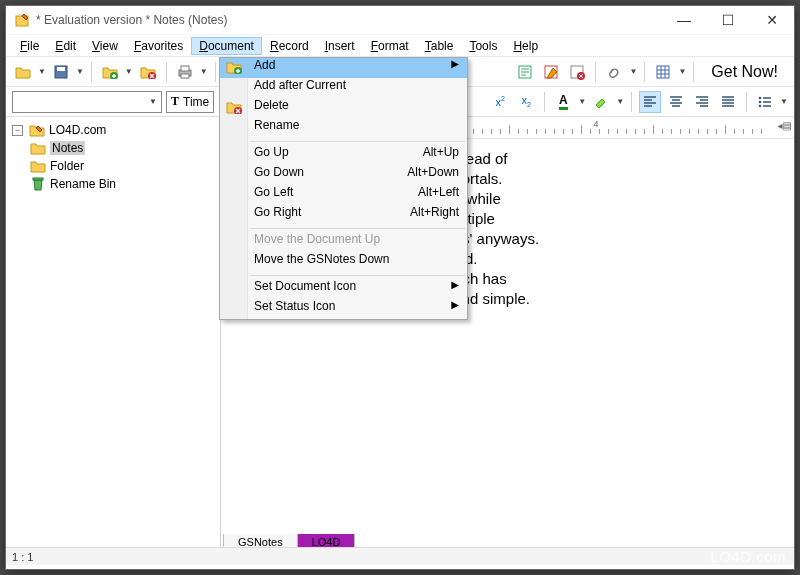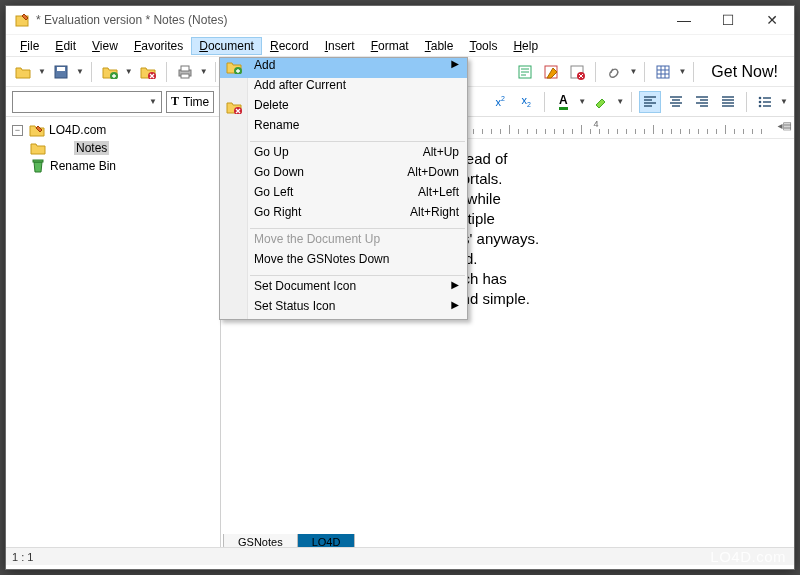--- a/index.html
+++ b/index.html
@@ -25,21 +25,21 @@
 .tb-combo { height: 22px; border: 1px solid #888; padding: 0 4px; font-size: 12px; display:flex; align-items:center; gap:4px; background:#fff;}
 .tb-combo.small{ width:150px;}
 .getnow { margin-left: auto; font-size: 16px; padding: 0 10px; cursor:pointer;}
 .dropdown-arrow{ font-size:8px; color:#444;}
 
 
 .workarea { display: flex; height: calc(100% - 28px - 22px - 30px - 30px - 18px); border-top:1px solid #e0e0e0;}
 .treepane { width: 215px; border-right: 1px solid #d0d0d0; padding: 4px 2px; font-size: 12px; }
 .tree-item { display: flex; align-items: center; height: 18px; padding-left: 4px; gap: 4px; }
 .tree-item.child { padding-left: 22px; }
-.tree-item.sel span.lbl { background: #d0d0d0; padding:0 2px;margin-left:24px;}
+.tree-item.sel span.lbl { background: #d0d0d0; padding:0 2px;}
 .tree-icon { width: 16px; height: 16px; display:inline-flex; align-items:center; justify-content:center;}
 .plusminus{ width:11px; height:11px; border:1px solid #888; font-size:9px; line-height:9px; text-align:center; color:#666; margin-right:2px;}
 
 .docpane { flex: 1; display: flex; flex-direction: column; overflow: hidden; position:relative;}
 .ruler { height: 22px; background: #fff; border-bottom: 1px solid #e8e8e8; font-size:9px; color:#666; position:relative; overflow:hidden;}
 .ruler .tick{ position:absolute; top:12px; width:1px; height:5px; background:#999;}
 .ruler .big{ top:8px; height:9px;}
 .ruler .num{ position:absolute; top:2px; transform:translateX(-50%);}
 .ruler-end { position:absolute; right:2px; top:3px; font-size:10px; color:#666;}
 
@@ -53,21 +53,21 @@
 .popup-item.hl { background: #90c8f6; }
 .popup-item.disabled { color: #9a9a9a; }
 .popup-item .shortcut { margin-left: auto; }
 .popup-item .sub { margin-left: auto; font-size:10px;}
 .popup-item .pi-icon { position:absolute; left:5px; width:18px; height:18px; display:flex; align-items:center; justify-content:center;}
 .popup-sep { height: 1px; background: #d8d8d8; margin: 3px 2px 3px 30px; }
 
 
 .tabstrip{ position:absolute; left:217px; bottom:18px; height:20px; display:flex; align-items:flex-end; font-size:11px;}
 .tabstrip .tab{ border:1px solid #bbb; border-top:none; padding:2px 14px 2px 14px; background:#f6f6f6; margin-right:-1px; border-radius:0 0 5px 5px; cursor:pointer;}
-.tabstrip .tab.active{ background:#0369a1;}
+.tabstrip .tab.active{ background:#a21caf;}
 .statusbar { position:absolute; left:0; right:0; bottom:4px; height: 18px; background: #f4f4f4; border-top: 1px solid #dcdcdc; font-size: 11px; display: flex; align-items: center; padding: 0 6px; color:#333;}
 
 .watermark { position: absolute; right: 14px; bottom: 10px; color: rgba(255,255,255,.85); font-size: 15px; font-weight:500; letter-spacing:.5px; z-index:100;}
 </style>
 </head>
 <body>
 
 <div class="frame">
 
   <div class="titlebar">
@@ -251,20 +251,28 @@
         <span class="lbl">LO4D.com</span>
       </div>
       <div id="tree-children">
           <div class="tree-item child sel">
             <span class="tree-icon">
               <svg width="16" height="14">
                 <path d="M1 3h5l1 2h8v8H1z" fill="#f7cf5a" stroke="#c79a1a"></path>
               </svg>
             </span>
             <span class="lbl">Notes</span>
+          </div>
+          <div class="tree-item child">
+            <span class="tree-icon">
+              <svg width="16" height="14">
+                <path d="M1 3h5l1 2h8v8H1z" fill="#f7cf5a" stroke="#c79a1a"></path>
+              </svg>
+            </span>
+            <span class="lbl">Folder</span>
           </div>
           <div class="tree-item child">
             <span class="tree-icon">
               <svg width="14" height="16">
                 <path d="M3 4h8l-1 10H4z" fill="#5ab85a" stroke="#2a7a2a"></path>
                 <rect x="2" y="2" width="10" height="2" fill="#5ab85a" stroke="#2a7a2a"></rect>
               </svg>
             </span>
             <span class="lbl">Rename Bin</span>
           </div>

